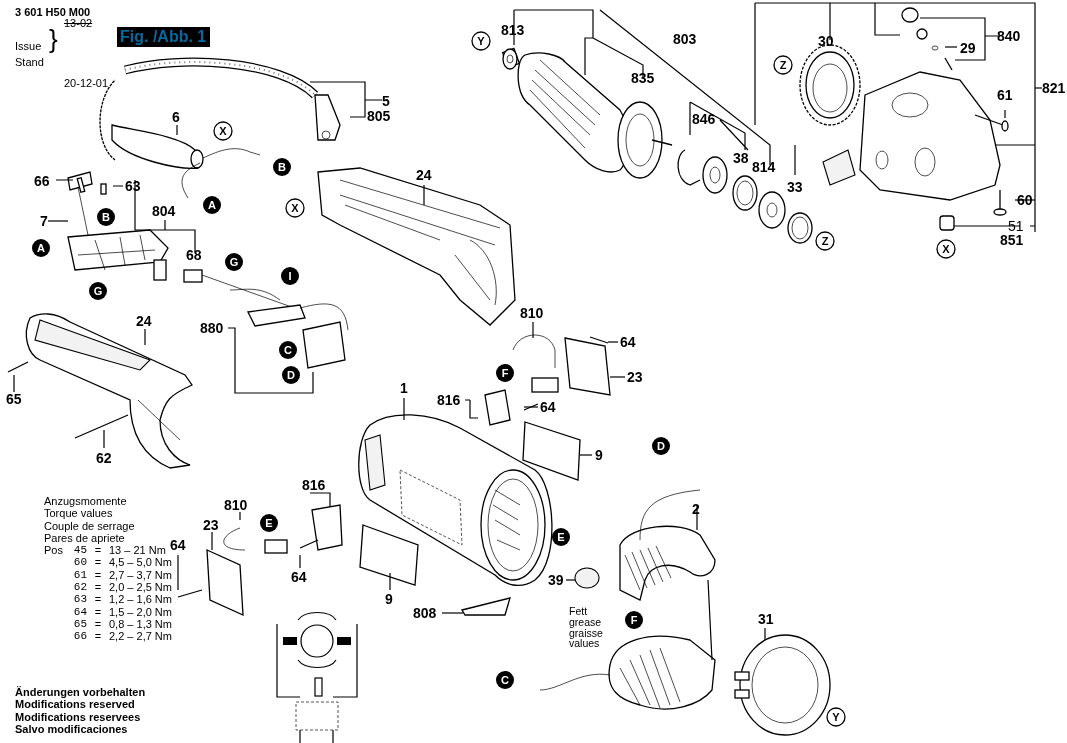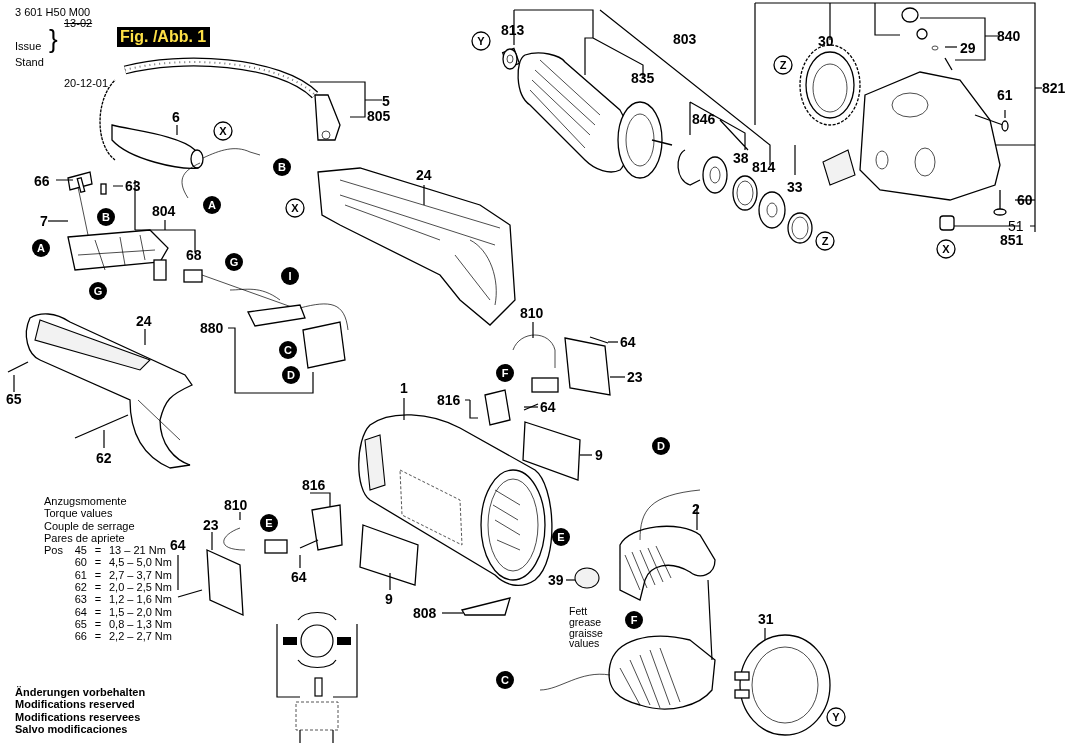--- a/index.html
+++ b/index.html
@@ -1,30 +1,30 @@
 <!DOCTYPE html>
 <html><head>
 <meta charset="utf-8">
 <style>
   html, body { margin:0; padding:0; background:#fff; }
   body { width:1067px; height:743px; position:relative; overflow:hidden;
          font-family:"Liberation Sans", sans-serif; color:#000; }
   .hdr { position:absolute; font-size:11px; line-height:13px; }
-  #part-no { left:15px; top:6px; }
+  #part-no { left:15px; top:6px;font-weight:bold; }
   #stand { left:15px; top:27px;margin-top:29px; }
   #issue { left:15px; top:40px; }
   #brace { position:absolute; left:49px; top:25px; font-size:26px; line-height:28px; font-weight:300; }
   #date-old { left:64px; top:17px; text-decoration:line-through; }
   #date-new { left:64px; top:41px;margin-top:36px; }
-  #fig-title { position:absolute; left:117px; top:27px; background:#000; color:#fde047;
+  #fig-title { position:absolute; left:117px; top:27px; background:#000; color:#0369a1;
                font-weight:bold; font-size:16px; line-height:18px; padding:1px 4px 1px 3px; }
   #torque { position:absolute; left:15px; top:495px; font-size:11px; line-height:12.3px;margin-left:29px; }
   #torque .row { display:flex; }
   #torque .pos { width:23px; }
-  #torque .n { width:20px; text-align:right; }
+  #torque .n { width:20px; text-align:right;font-family:Liberation Mono, monospace; }
   #torque .eq { width:22px; text-align:center; }
   #mods { position:absolute; left:15px; top:686px; font-size:11px; line-height:12.3px;font-weight:bold; }
   #grease { position:absolute; left:569px; top:606px; font-size:10.5px; line-height:10.8px; }
   svg#diagram { position:absolute; left:0; top:0; }
   .lbl { font-family:"Liberation Sans", sans-serif; font-weight:bold; font-size:14px; fill:#000; }
   .ln { stroke:#000; stroke-width:1.2; fill:none; }
   .part { stroke:#000; stroke-width:1.3; fill:#fff; }
   .partg { stroke:#000; stroke-width:1.1; fill:#f2f2f2; }
   .thin { stroke:#000; stroke-width:0.7; fill:none; }
   .dash { stroke:#555; stroke-width:1; fill:none; stroke-dasharray:3 2; }

